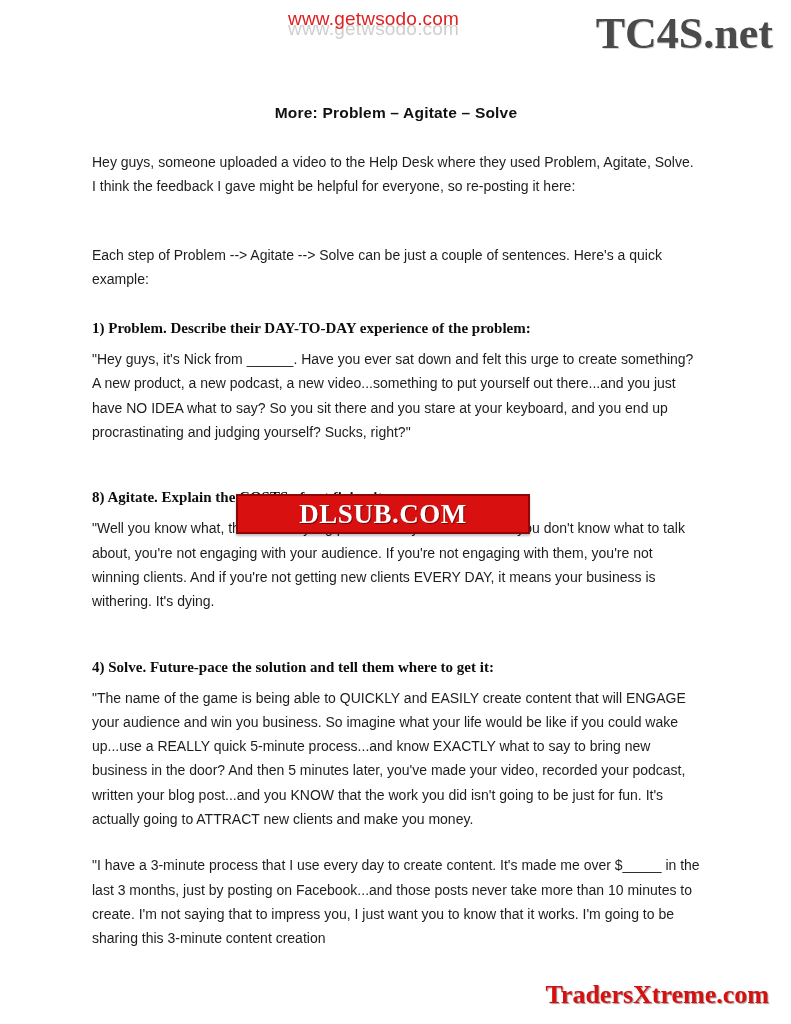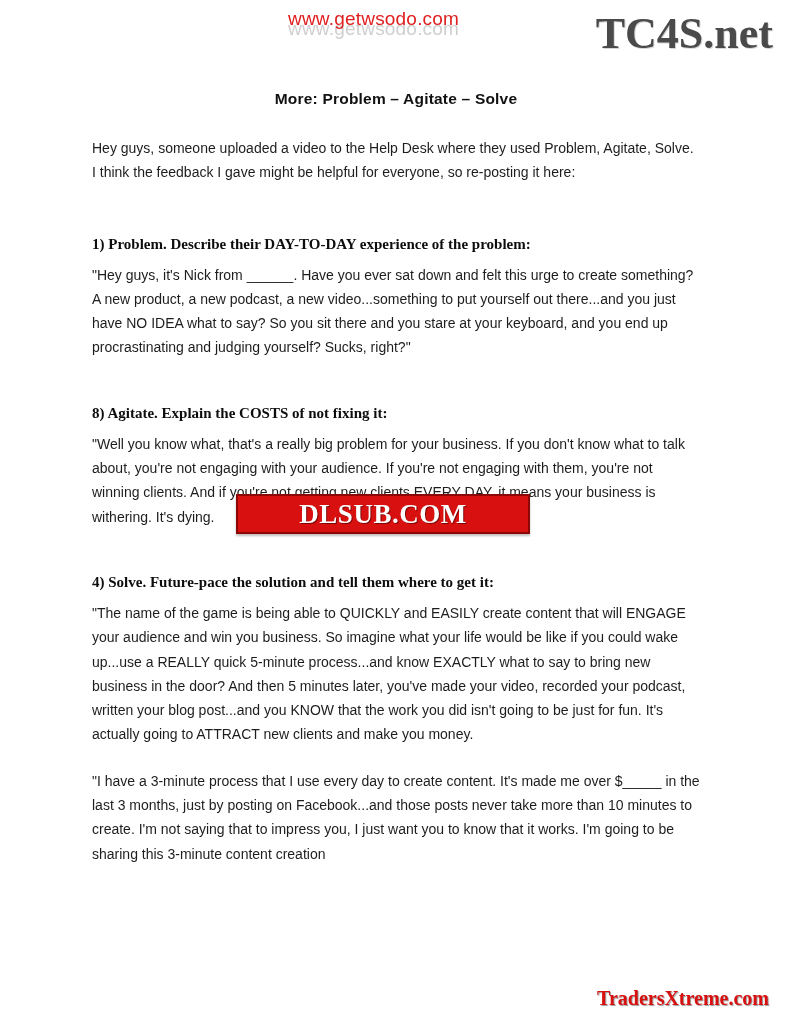--- a/index.html
+++ b/index.html
@@ -75,41 +75,41 @@
     letter-spacing: 0.5px;
     text-shadow: 1px 1px 0 #7c0505;
     white-space: nowrap;
   }
   .wm-traders {
     position: absolute;
     bottom: 14px;
     right: 22px;
     font-family: "Liberation Serif", serif;
     font-weight: bold;
-    font-size: 20px;
+    font-size: 26px;
     color: #d81010;
     text-shadow: 1px 1px 1px #9a9a9a;
     white-space: nowrap;
   }
 
   
   .doc {
     position: absolute;
     left: 92px;
     top: 88px;
     width: 608px;
   }
 
   .doc-title {
     text-align: center;
     font-family: "Liberation Sans", sans-serif;
     font-weight: bold;
     font-size: 15.5px;
     color: #111111;
-    margin: 2px 0 28px 0;
+    margin: 16px 0 28px 0;
     letter-spacing: 0.2px;
   }
 
   .para {
     font-size: 14px;
     line-height: 24.3px;
     color: #1d1d1d;
     margin: 0 0 22px 0;
     text-align: left;
   }
@@ -144,20 +144,21 @@
   <div class="wm-tc4s">TC4S.net</div>
 
   <div class="doc">
 
     <h1 class="doc-title">More:  Problem – Agitate – Solve</h1>
 
     <p class="para">Hey guys, someone uploaded a video to the Help Desk where they used Problem, Agitate, Solve. I think the feedback I gave might be helpful for everyone, so re-posting it here:</p>
 
     <div class="gap-lg"></div>
 
+    <p class="para">Each step of Problem --&gt; Agitate --&gt; Solve can be just a couple of sentences. Here's a quick example:</p>
 
     <div class="gap-sm"></div>
 
     <div class="sec">
       <div class="heading">1) Problem. Describe their DAY-TO-DAY experience of the problem:</div>
       <p class="para tight">"Hey guys, it's Nick from ______. Have you ever sat down and felt this urge to create something? A new product, a new podcast, a new video...something to put yourself out there...and you just have NO IDEA what to say? So you sit there and you stare at your keyboard, and you end up procrastinating and judging yourself? Sucks, right?"</p>
     </div>
 
     <div class="gap-lg"></div>
 

